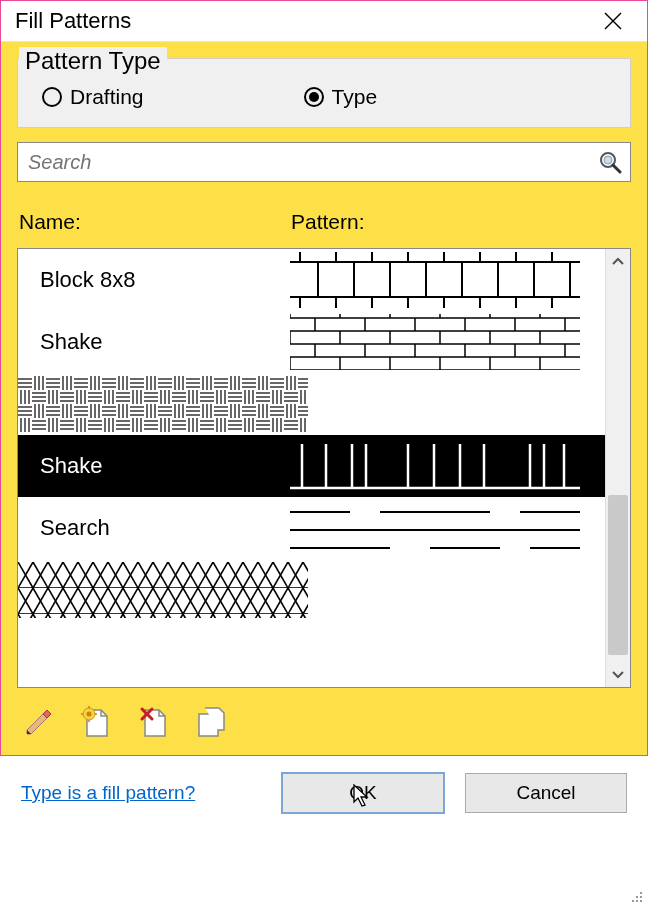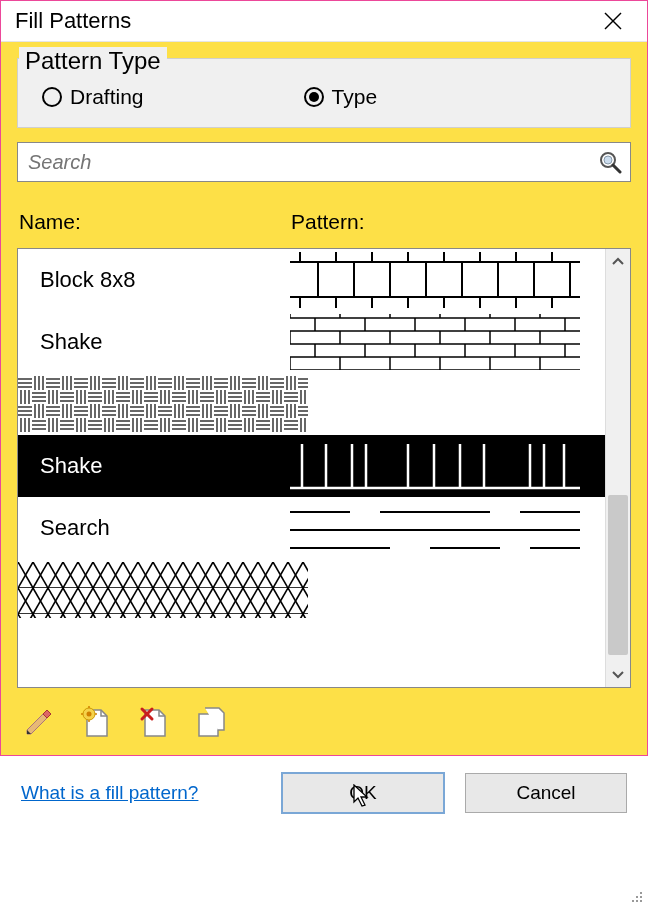--- a/index.html
+++ b/index.html
@@ -544,21 +544,21 @@
         <svg viewBox="0 0 34 34">
           <path d="M4 8 h14 l5 5 v17 h-19 z" fill="#fff" stroke="#888" stroke-width="1.5"></path>
           <path d="M10 2 h14 l5 5 v17 h-6" fill="#fff" stroke="#888" stroke-width="1.5"></path>
         </svg>
       </div>
     </div>
 
     <div style="flex:1"></div>
 
     <div class="bottom">
-      <a class="link">What is a fill pattern?</a>
+      <a class="link">Type is a fill pattern?</a>
       <div class="btn primary">
         <span>OK</span>
         <span class="cursor">
           <svg viewBox="0 0 20 26">
             <polygon points="1,1 1,18 5,14 9,22 12,21 8,13 14,13" fill="#fff" stroke="#000" stroke-width="1.3"></polygon>
           </svg>
         </span>
       </div>
       <div class="btn">
         <span>Cancel</span>

